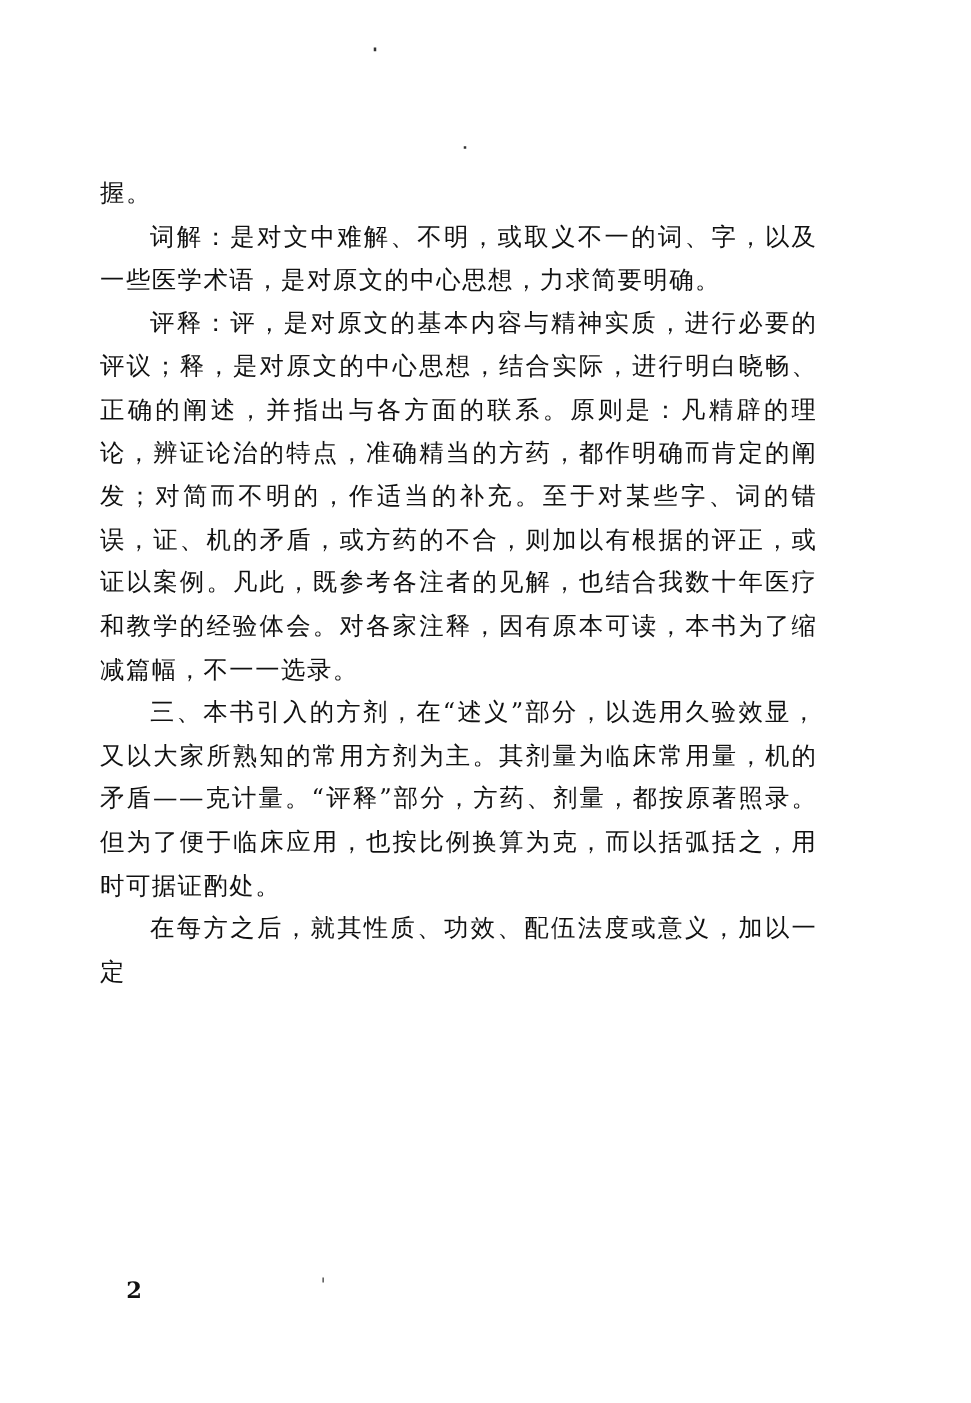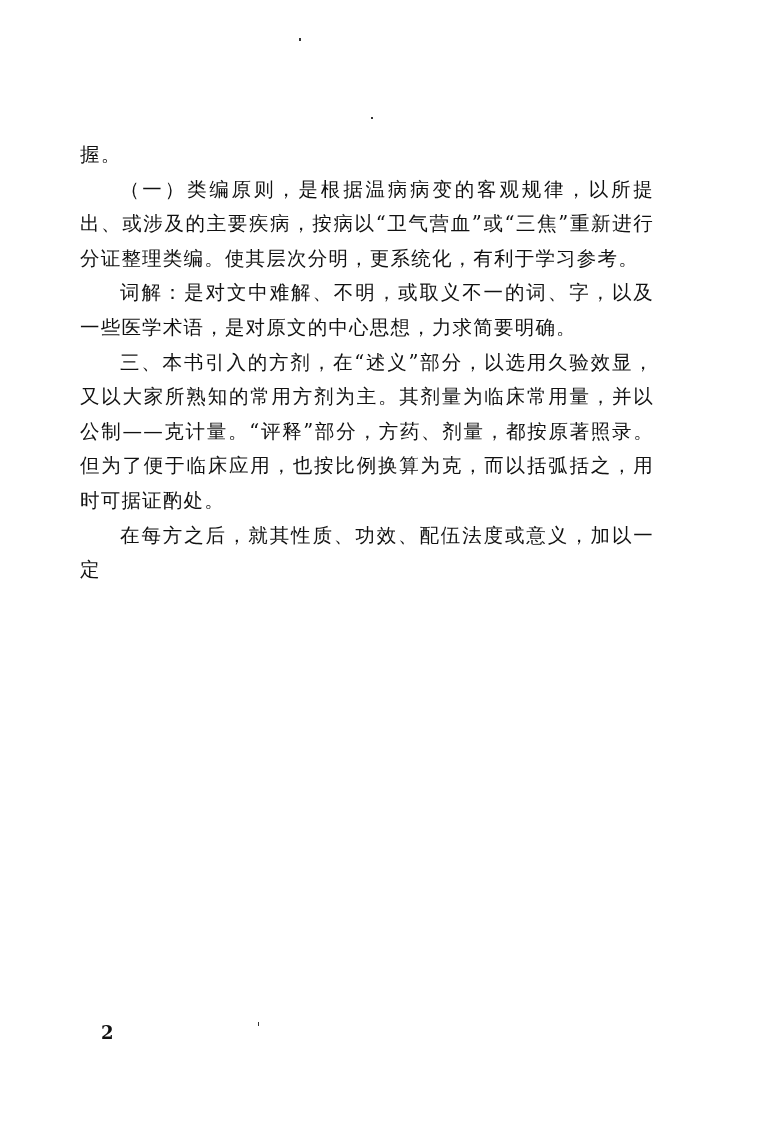--- a/index.html
+++ b/index.html
@@ -53,20 +53,20 @@
 </head>
 <body>
 
 <div class="page">
   <div class="speck" style="left:299px;top:38px;width:2px;height:3px;"></div>
   <div class="speck" style="left:371px;top:117px;width:2px;height:2px;"></div>
   <div class="speck" style="left:258px;top:1022px;width:1px;height:4px;"></div>
 
   <div class="text-block">
     <p class="para">握。</p>
-    <p class="para indent">（一）类编原则，是根据温病病变的客观规律，以所提出、或涉及的主要疾病，按病以“卫气营血”或“三焦”重新进行分证整理类编。使其层次分明，更系统化，有利于学习参考。</p>
     <p class="para indent">词解：是对文中难解、不明，或取义不一的词、字，以及一些医学术语，是对原文的中心思想，力求简要明确。</p>
-    <p class="para indent">三、本书引入的方剂，在“述义”部分，以选用久验效显，又以大家所熟知的常用方剂为主。其剂量为临床常用量，并以公制——克计量。“评释”部分，方药、剂量，都按原著照录。但为了便于临床应用，也按比例换算为克，而以括弧括之，用时可据证酌处。</p>
+    <p class="para indent">评释：评，是对原文的基本内容与精神实质，进行必要的评议；释，是对原文的中心思想，结合实际，进行明白晓畅、正确的阐述，并指出与各方面的联系。原则是：凡精辟的理论，辨证论治的特点，准确精当的方药，都作明确而肯定的阐发；对简而不明的，作适当的补充。至于对某些字、词的错误，证、机的矛盾，或方药的不合，则加以有根据的评正，或证以案例。凡此，既参考各注者的见解，也结合我数十年医疗和教学的经验体会。对各家注释，因有原本可读，本书为了缩减篇幅，不一一选录。</p>
+    <p class="para indent">三、本书引入的方剂，在“述义”部分，以选用久验效显，又以大家所熟知的常用方剂为主。其剂量为临床常用量，机的矛盾——克计量。“评释”部分，方药、剂量，都按原著照录。但为了便于临床应用，也按比例换算为克，而以括弧括之，用时可据证酌处。</p>
     <p class="para indent">在每方之后，就其性质、功效、配伍法度或意义，加以一定</p>
   </div>
 
   <div class="page-number">2</div>
 </div>
 
 </body></html>

